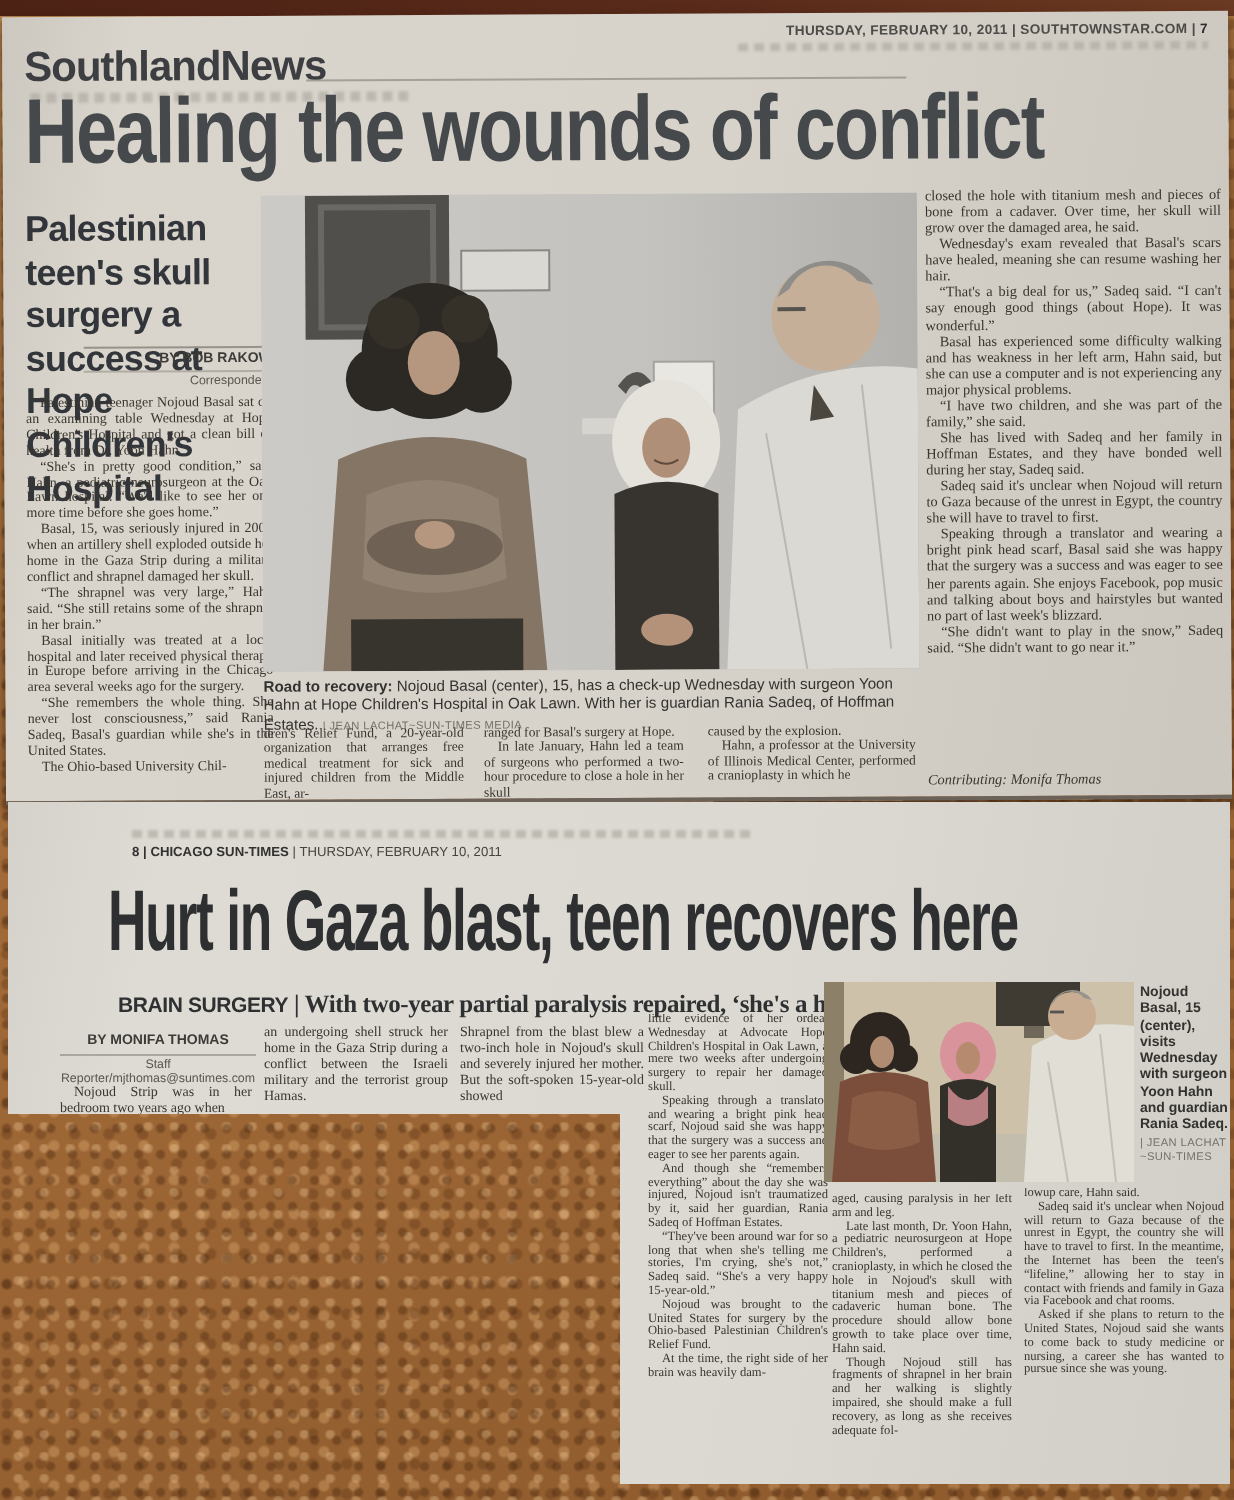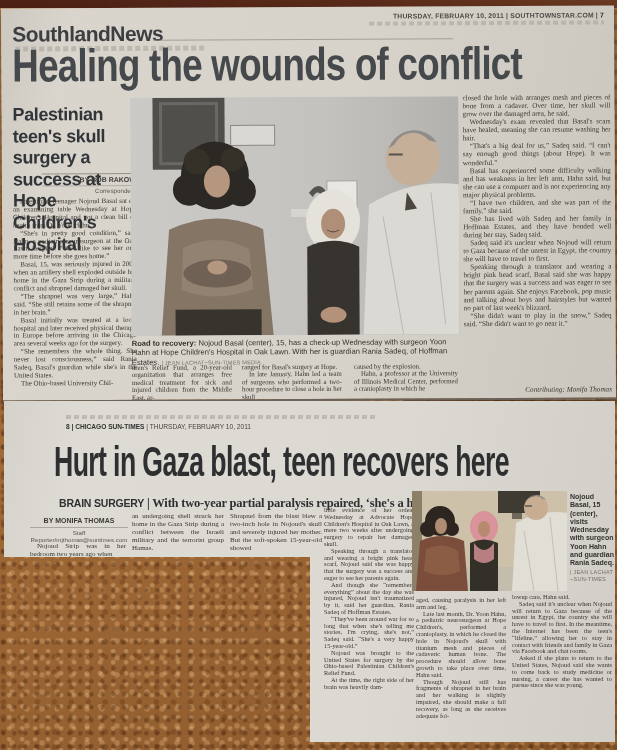--- a/index.html
+++ b/index.html
@@ -37,21 +37,21 @@
   .deck{font-size:18px;line-height:1.2;font-weight:bold;color:#323539;letter-spacing:-.4px;}
   .byline{font-size:7px;font-weight:bold;color:#3c3b38;text-align:right;}
   .byline-sub{font-size:6.2px;color:#59564f;text-align:right;}
   .bodycol{font-family:"Liberation Serif",serif;color:#3a362f;text-align:justify;overflow:hidden;}
   .bodycol p{margin:0;text-indent:7px;}
   .cont p:first-child{text-indent:0;}
   .f70{font-size:7px;line-height:1.13;}
   .f68{font-size:6.8px;line-height:1.1;}
   .f72{font-size:7.2px;line-height:1.12;}
   .f62{font-size:6.3px;line-height:1.08;}
-  .italic{font-style:italic;text-align:right;text-indent:0;}
+  .italic{font-style:italic;text-align:left;text-indent:0;}
   .cap{font-size:7.6px;line-height:1.25;color:#33322f;}
   .cap b{font-weight:bold;}
   .cap-credit{font-size:5.6px;color:#74716a;letter-spacing:.2px;}
   .kick-label{font-size:10.5px;font-weight:bold;color:#2e3032;letter-spacing:-.2px;}
   .kick-rest{font-family:"Liberation Serif",serif;font-size:12.5px;font-weight:bold;color:#2e3032;letter-spacing:-.2px;}
   .st-head{font-size:6.6px;color:#46443f;}
   .st-head b{color:#333230;}
   .capR{font-size:7px;line-height:1.18;font-weight:bold;color:#33322f;}
   .photo-frame{overflow:hidden;background:#c6c5c1;}
   svg{display:block;}
@@ -152,21 +152,21 @@
     <div class="abs bodycol f68 cont" style="left:239px;top:356px;width:100px;height:36px;">
         <p class="para">ranged for Basal's surgery at Hope.</p>
         <p class="para">In late January, Hahn led a team of surgeons who performed a two-hour procedure to close a hole in her skull</p>
       </div>
     <div class="abs bodycol f68 cont" style="left:351px;top:356px;width:104px;height:36px;">
         <p class="para">caused by the explosion.</p>
         <p class="para">Hahn, a professor at the University of Illinois Medical Center, performed a cranioplasty in which he</p>
       </div>
 
     <div class="abs bodycol f72 cont" style="left:461px;top:88px;width:148px;height:292px;">
-        <p class="para">closed the hole with arranges mesh and pieces of bone from a cadaver. Over time, her skull will grow over the damaged area, he said.</p>
+        <p class="para">closed the hole with titanium mesh and pieces of bone from a cadaver. Over time, her skull will grow over the damaged area, he said.</p>
         <p class="para">Wednesday's exam revealed that Basal's scars have healed, meaning she can resume washing her hair.</p>
         <p class="para">“That's a big deal for us,” Sadeq said. “I can't say enough good things (about Hope). It was wonderful.”</p>
         <p class="para">Basal has experienced some difficulty walking and has weakness in her left arm, Hahn said, but she can use a computer and is not experiencing any major physical problems.</p>
         <p class="para">“I have two children, and she was part of the family,” she said.</p>
         <p class="para">She has lived with Sadeq and her family in Hoffman Estates, and they have bonded well during her stay, Sadeq said.</p>
         <p class="para">Sadeq said it's unclear when Nojoud will return to Gaza because of the unrest in Egypt, the country she will have to travel to first.</p>
         <p class="para">Speaking through a translator and wearing a bright pink head scarf, Basal said she was happy that the surgery was a success and was eager to see her parents again. She enjoys Facebook, pop music and talking about boys and hairstyles but wanted no part of last week's blizzard.</p>
         <p class="para">“She didn't want to play in the snow,” Sadeq said. “She didn't want to go near it.”</p>
       </div>
     <div class="abs bodycol f72 italic" style="left:461px;top:380px;width:148px;">Contributing: Monifa Thomas</div>

